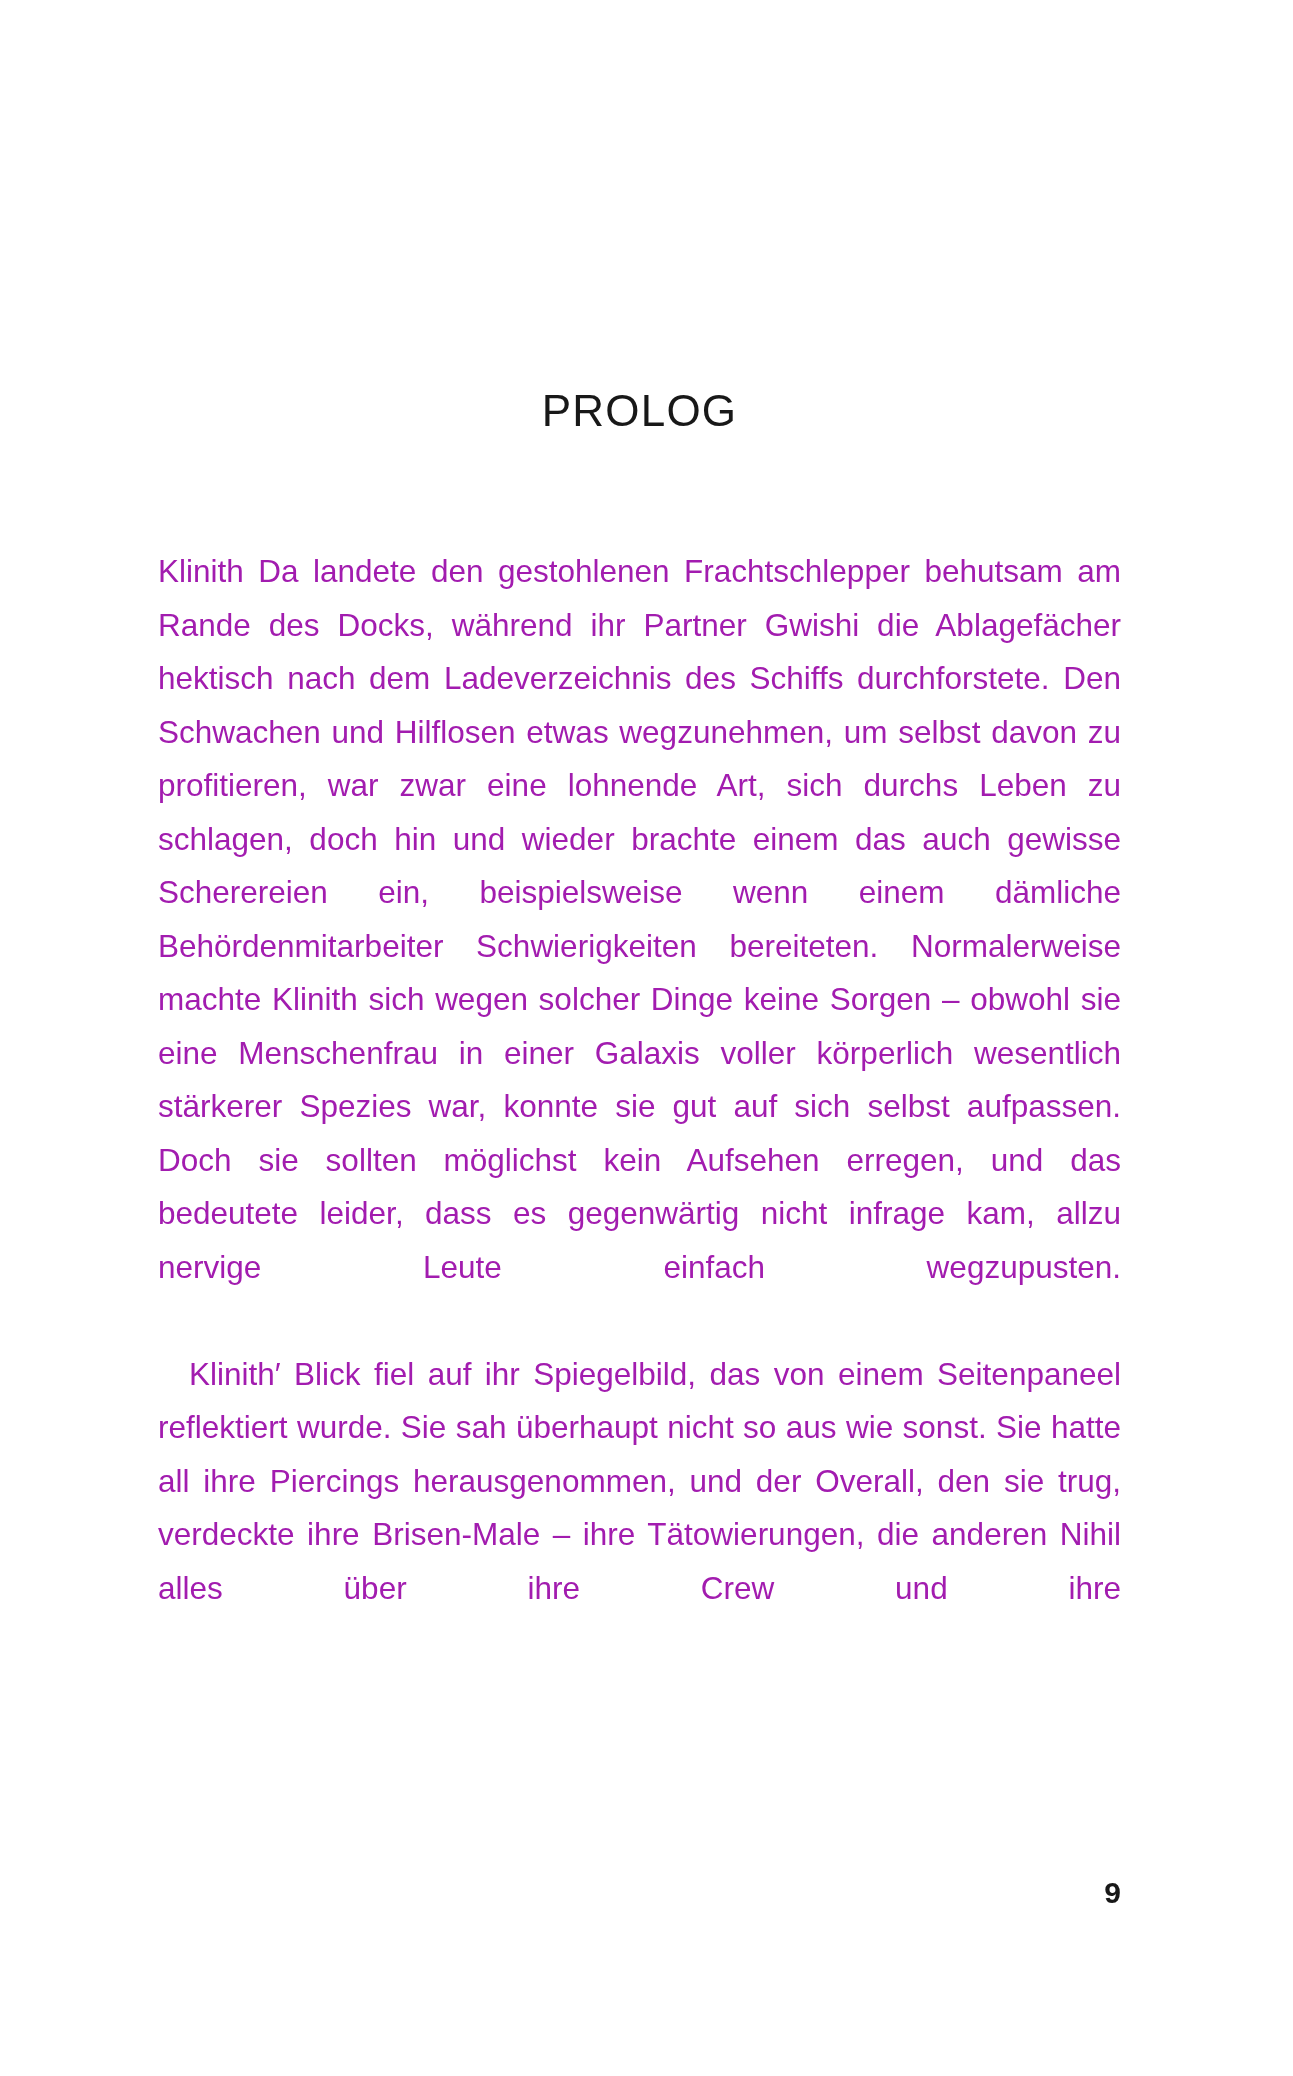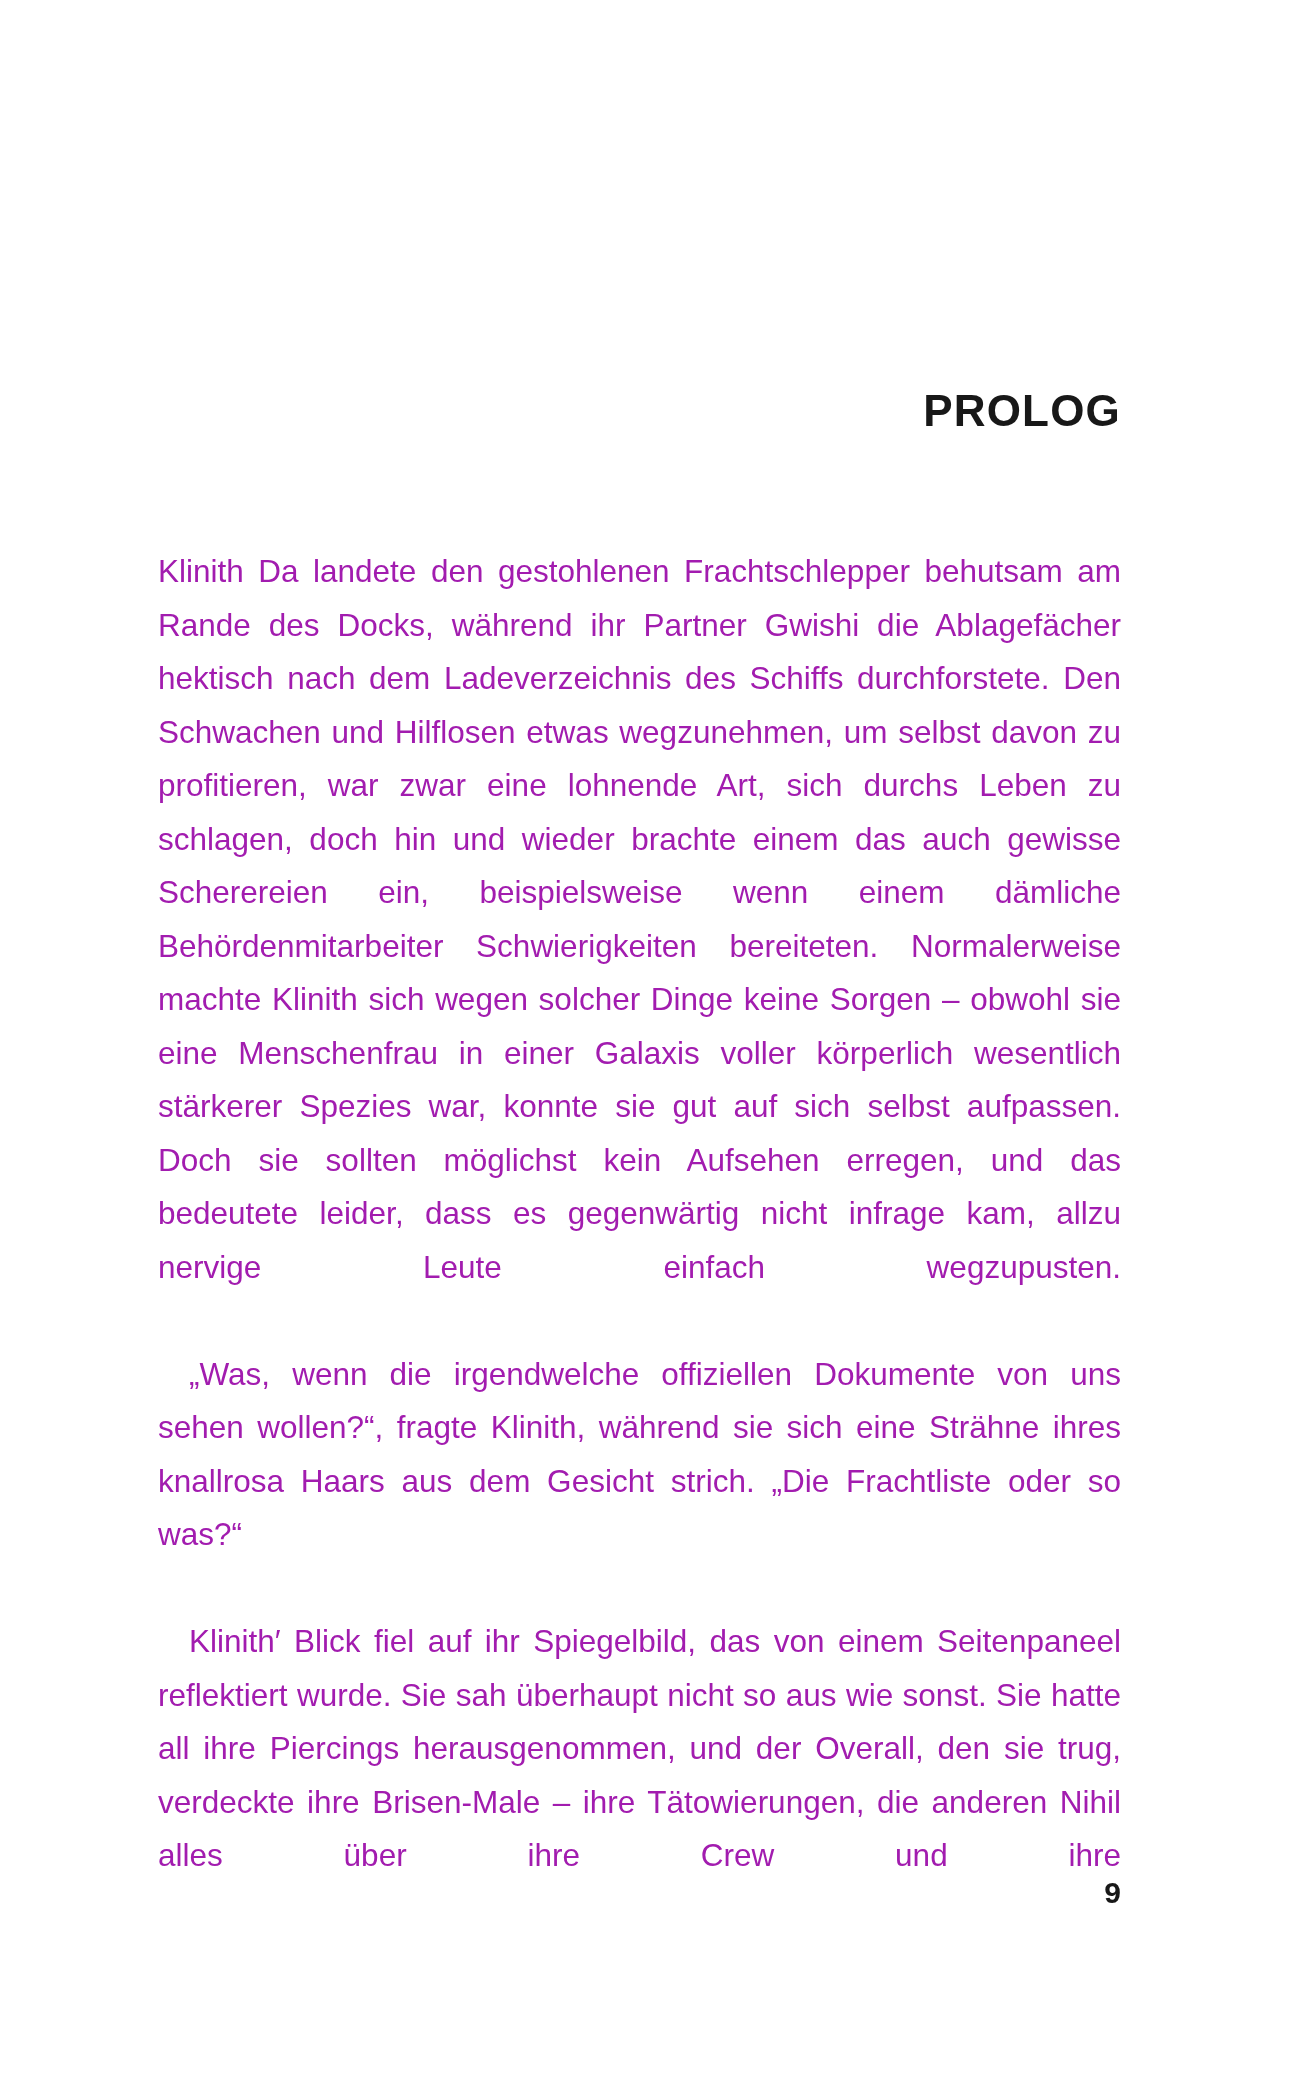--- a/index.html
+++ b/index.html
@@ -20,23 +20,23 @@
     color: #1b1b1b;
     -webkit-font-smoothing: antialiased;
   }
 
   
   .chapter-title {
     position: absolute;
     left: 158px;
     top: 360px;
     width: 963px;
-    text-align: right;
+    text-align: center;
     font-size: 44px;
-    font-weight: 700;
+    font-weight: 400;
     letter-spacing: 1.2px;
     line-height: 1;
     color: #181818;
     white-space: pre;
   }
 
   
   .body-column {
     position: absolute;
     left: 158px;
@@ -84,21 +84,20 @@
 <body>
 
 <div class="page">
 
   <h1 class="chapter-title">PROLOG</h1>
 
   <div class="body-column">
 
     <p class="para">Klinith Da landete den gestohlenen Frachtschlepper behutsam am Rande des Docks, während ihr Partner Gwishi die Ablagefächer hektisch nach dem Ladeverzeichnis des Schiffs durchforstete. Den Schwachen und Hilflosen etwas wegzunehmen, um selbst davon zu profitieren, war zwar eine lohnende Art, sich durchs Leben zu schlagen, doch hin und wieder brachte einem das auch gewisse Scherereien ein, beispielsweise wenn einem dämliche Behördenmitarbeiter Schwierigkeiten bereiteten. Normalerweise machte Klinith sich wegen solcher Dinge keine Sorgen – obwohl sie eine Menschenfrau in einer Galaxis voller körperlich wesentlich stärkerer Spezies war, konnte sie gut auf sich selbst aufpassen. Doch sie sollten möglichst kein Aufsehen erregen, und das bedeutete leider, dass es gegenwärtig nicht infrage kam, allzu nervige Leute einfach wegzupusten.</p>
 
-    <p class="para indent">„Was, wenn die irgendwelche offiziellen Dokumente von uns sehen wollen?“, fragte Klinith, während sie sich eine Strähne ihres knallrosa Haars aus dem Gesicht strich. „Die Frachtliste oder so was?“</p>
 
     <p class="para indent">Klinith′ Blick fiel auf ihr Spiegelbild, das von einem Seitenpaneel reflektiert wurde. Sie sah überhaupt nicht so aus wie sonst. Sie hatte all ihre Piercings herausgenommen, und der Overall, den sie trug, verdeckte ihre Brisen-Male – ihre Tätowierungen, die anderen Nihil alles über ihre Crew und ihre</p>
 
   </div>
 
   <div class="folio">9</div>
 
 </div>
 
 </body></html>

